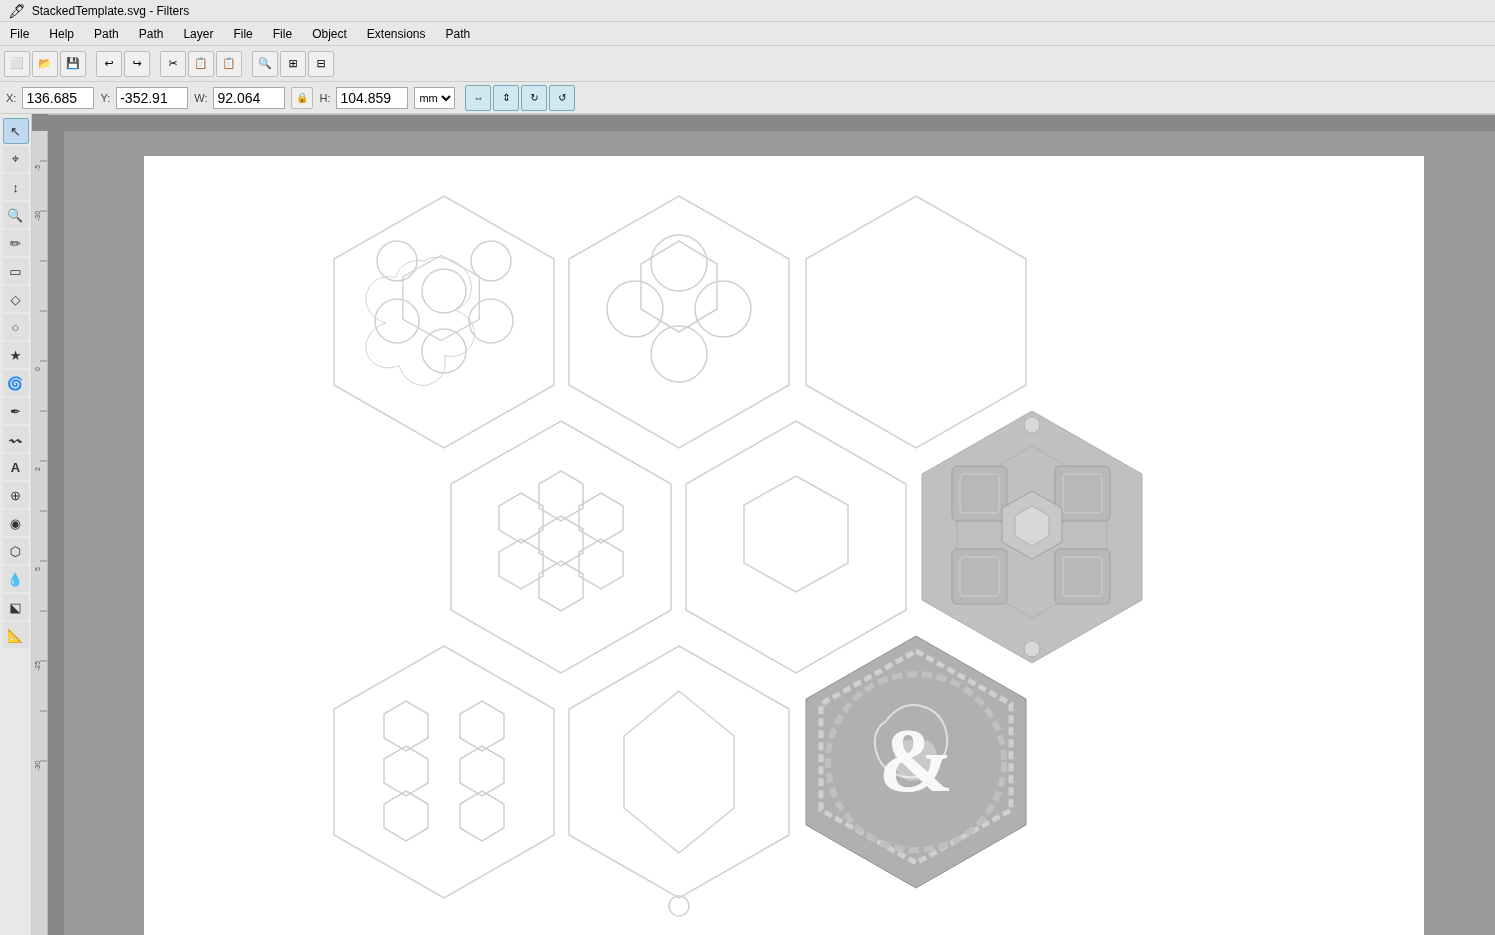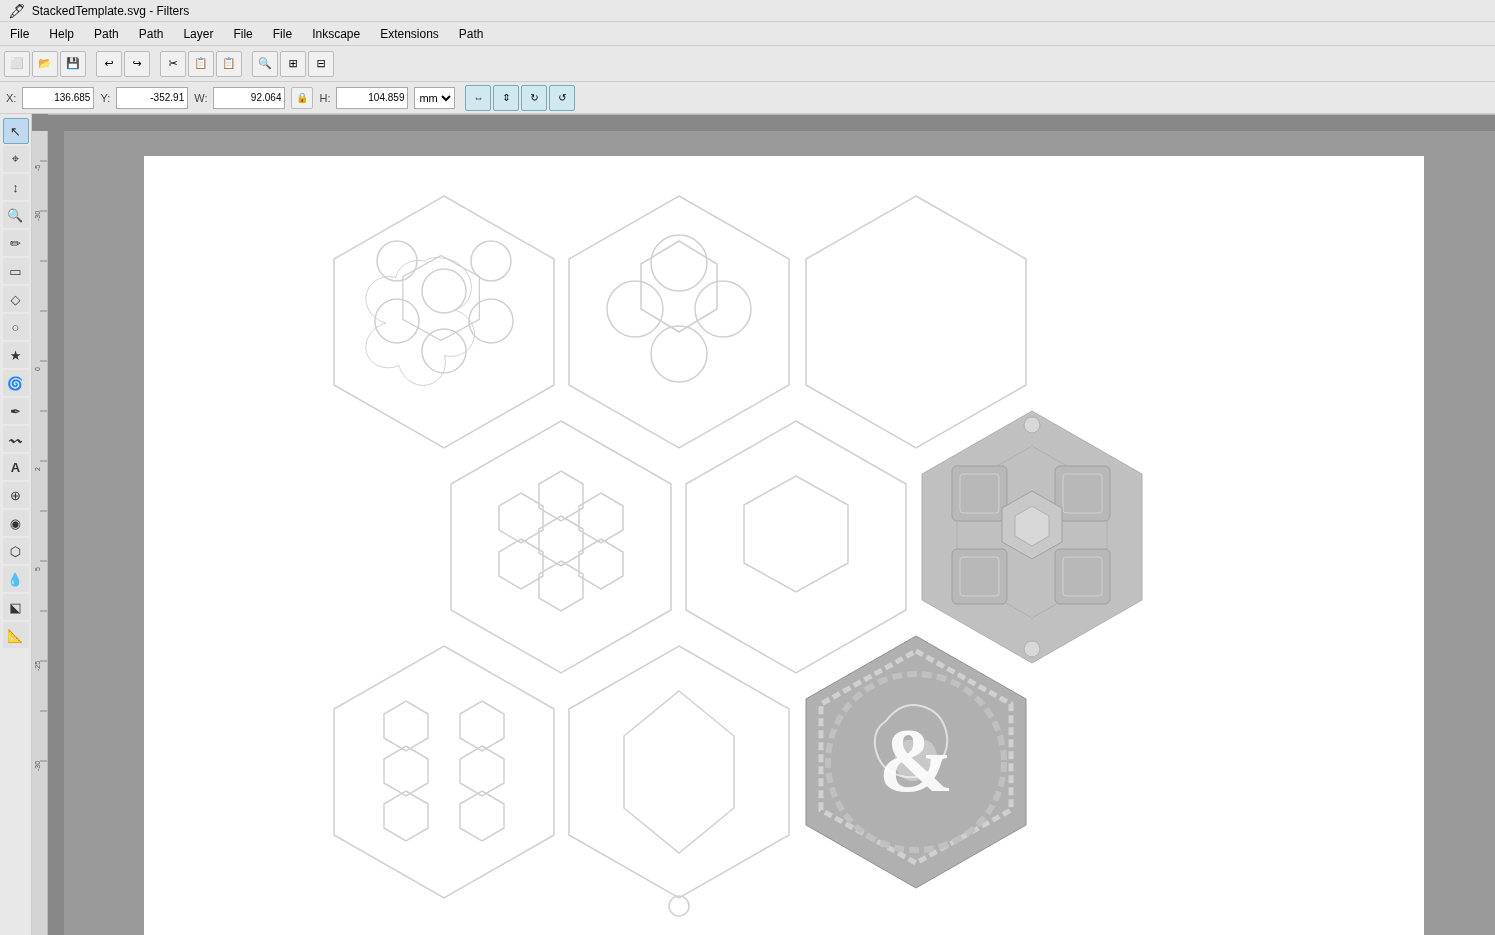--- a/index.html
+++ b/index.html
@@ -62,23 +62,23 @@
       align-items: center;
       padding: 0 6px;
       gap: 6px;
       font-size: 12px;
     }
     .coord-label { font-size: 11px; color: #444; }
     .coord-input {
       width: 72px; height: 22px;
       border: 1px solid #aaa;
       background: white;
-      font-size: 10px;
+      font-size: 14px;
       padding: 0 3px;
-      text-align: right;
+      text-align: left;
     }
     .coord-select {
       height: 22px;
       border: 1px solid #aaa;
       background: white;
       font-size: 11px;
     }
     .coord-lock-btn {
       width: 22px; height: 22px;
       background: #f0f0f0;
@@ -191,21 +191,21 @@
 </div>
 
 <div id="menubar">
 <div class="menu-item">File</div>
     <div class="menu-item">Help</div>
     <div class="menu-item">Path</div>
     <div class="menu-item">Path</div>
     <div class="menu-item">Layer</div>
     <div class="menu-item">File</div>
     <div class="menu-item">File</div>
-    <div class="menu-item">Inkscape</div>
+    <div class="menu-item">Object</div>
     <div class="menu-item">Extensions</div>
     <div class="menu-item">Path</div>
   </div>
 
 <div id="toolbar">
   <div class="tb-btn" title="New">⬜</div>
   <div class="tb-btn" title="Open">📂</div>
   <div class="tb-btn" title="Save">💾</div>
   <div class="tb-sep"></div>
   <div class="tb-btn" title="Undo">↩</div>

